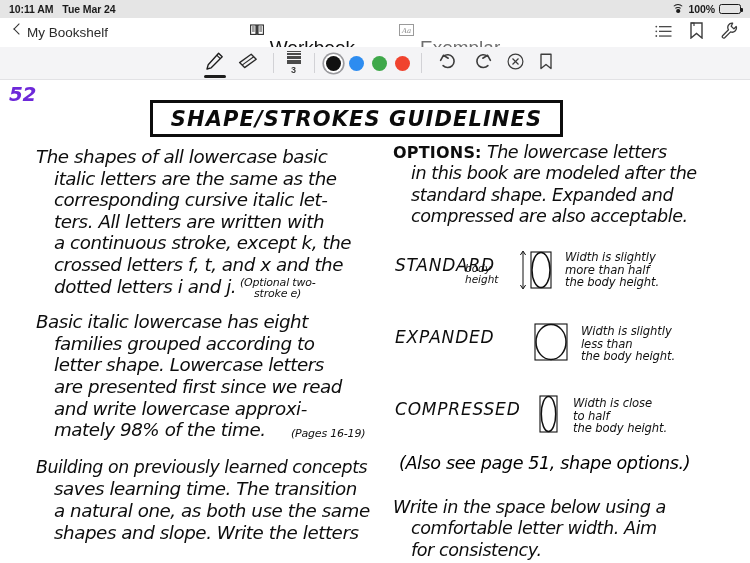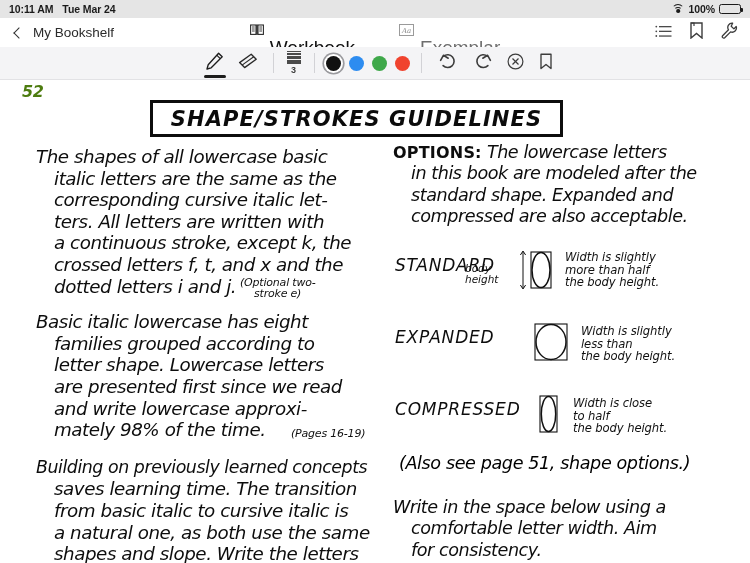--- a/index.html
+++ b/index.html
@@ -43,21 +43,21 @@
   .battery .fill { height:100%; background:#1b1b1b; border-radius:1px; }
 
   
   .navbar {
     height: 29px; width:100%;
     display:flex; align-items:center;
     padding: 0 12px;
     background:#ffffff;
     position: relative;
   }
-  .back-group { display:flex; align-items:center; gap:10px; cursor:pointer; }
+  .back-group { display:flex; gap:4px; cursor:pointer; }
   .chev {
     width:8px; height:8px; border-left:1.8px solid #2f2f2f; border-bottom:1.8px solid #2f2f2f;
     transform: rotate(45deg); margin-left:3px;
   }
   .back-label { font-size:13.5px; color:#2b2b2b; }
 
   .tabs { position:absolute; left:0; right:0; display:flex; justify-content:center; gap:44px; }
   .tab { display:flex; align-items:center; gap:6px; padding-bottom:5px; position:relative; cursor:pointer;}
   .tab-label { font-size:19px; color:#3a3a3a;margin-top:35px; }
   .tab.active .tab-label { color:#111; }
@@ -106,23 +106,23 @@
 
   .actions { display:flex; align-items:center; gap:15px; margin-left:10px; }
   .actions .ai { cursor:pointer; display:block; }
 
   
   .page {
     position:absolute; top:80px; left:0; width:750px; height:483px;
     background:#fff; overflow:hidden;
   }
   .page-num {
-    position:absolute; left:22px; top:2px;
+    position:absolute; left:9px; top:2px;
     font-family:"DejaVu Sans", sans-serif;
-    font-size:16px; font-style:italic; font-weight:bold; color:#4d7c0f;
+    font-size:20px; font-style:italic; font-weight:bold; color:#6d28d9;
     letter-spacing:-0.5px;
   }
   .title-box {
     position:absolute; left:150px; top:20px; width:413px; height:37px;
     border:3px solid #0d0d0d; background:#fff;
     display:flex; align-items:center; justify-content:center;
   }
   .title-box .tt {
     font-family:"DejaVu Sans", sans-serif;
     font-size:21px; font-weight:bold; font-style:italic;
@@ -354,21 +354,20 @@
         <div class="ln ind">and write lowercase approxi-</div>
         <div class="ln ind" style="position:relative;">
           <span>mately 98% of the time.</span>
           <span class="note" style="position:absolute; left:255px; top:9px;text-align:center;">(Pages 16-19)</span>
         </div>
       </div>
 
       <div class="para" style="margin-top:16px;">
         <div class="ln" style="font-size:17.4px;">Building on previously learned concepts</div>
         <div class="ln ind">saves learning time. The transition</div>
-        <div class="ln ind">from basic italic to cursive italic is</div>
         <div class="ln ind">a natural one, as both use the same</div>
         <div class="ln ind">shapes and slope.  Write the letters</div>
 
       </div>
     </div>
 
     <div class="col-right">
 
       <div class="para rp">
         <div class="ln">

